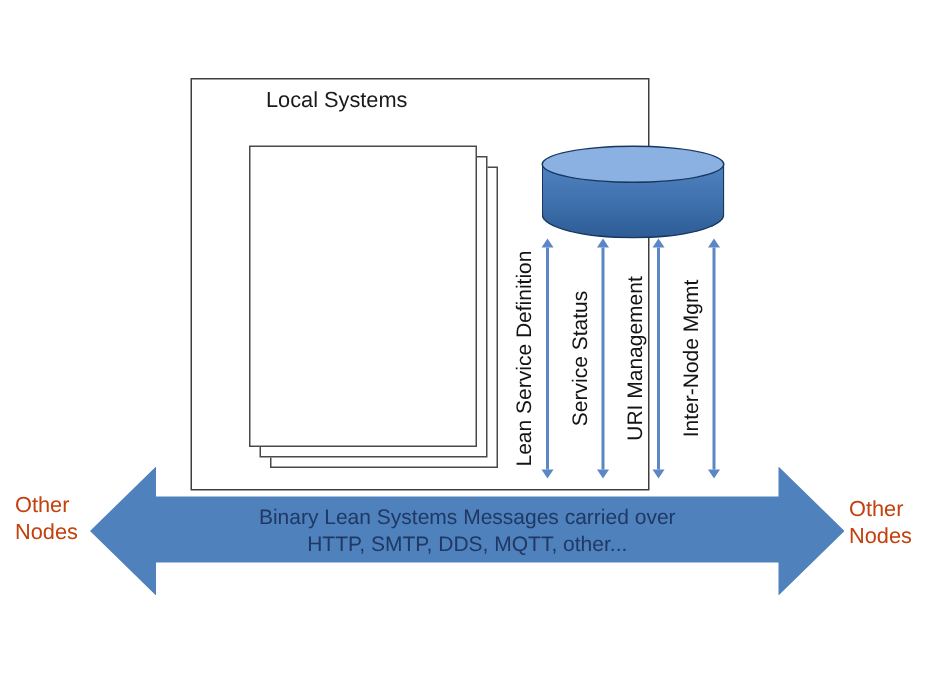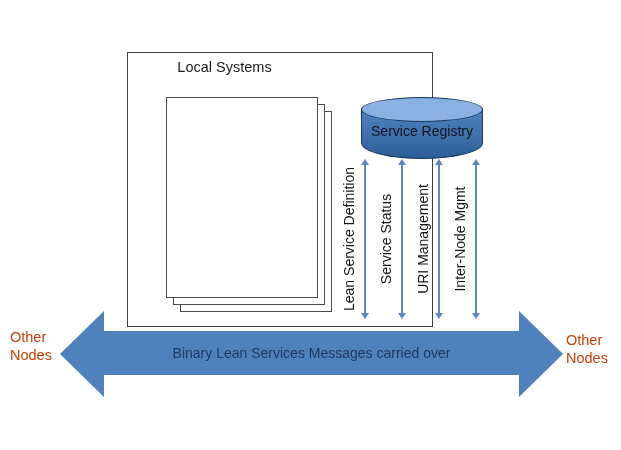--- a/index.html
+++ b/index.html
@@ -125,21 +125,20 @@
     <div class="local-title">Local Systems</div>
 
     <div class="page page-4"></div>
     <div class="page page-3"></div>
     <div class="page page-2"></div>
 
 
     <div class="cylinder">
       <div class="cyl-body"></div>
       <div class="cyl-top"></div>
-      <div class="cyl-label">Service Registry</div>
     </div>
 
     <div class="channel chan-1">
       <div class="vlabel-wrap">
         <span>Lean Service Definition</span>
       </div>
       <div class="varrow"></div>
     </div>
     <div class="channel chan-2">
       <div class="vlabel-wrap">
@@ -157,21 +156,22 @@
       <div class="vlabel-wrap">
         <span>Inter-Node Mgmt</span>
       </div>
       <div class="varrow"></div>
     </div>
 
   </div>
 
   <div class="bus-arrow">
     <div class="bus-text">
-      <div>Binary Lean Services Messages carried over</div>
+      <div>Binary Lean Systems Messages carried over</div>
+      <div>HTTP, SMTP, DDS, MQTT, other...</div>
     </div>
   </div>
 
   <div class="node-label node-left">
     <div>Other</div>
     <div>Nodes</div>
   </div>
   <div class="node-label node-right">
     <div>Other</div>
     <div>Nodes</div>

